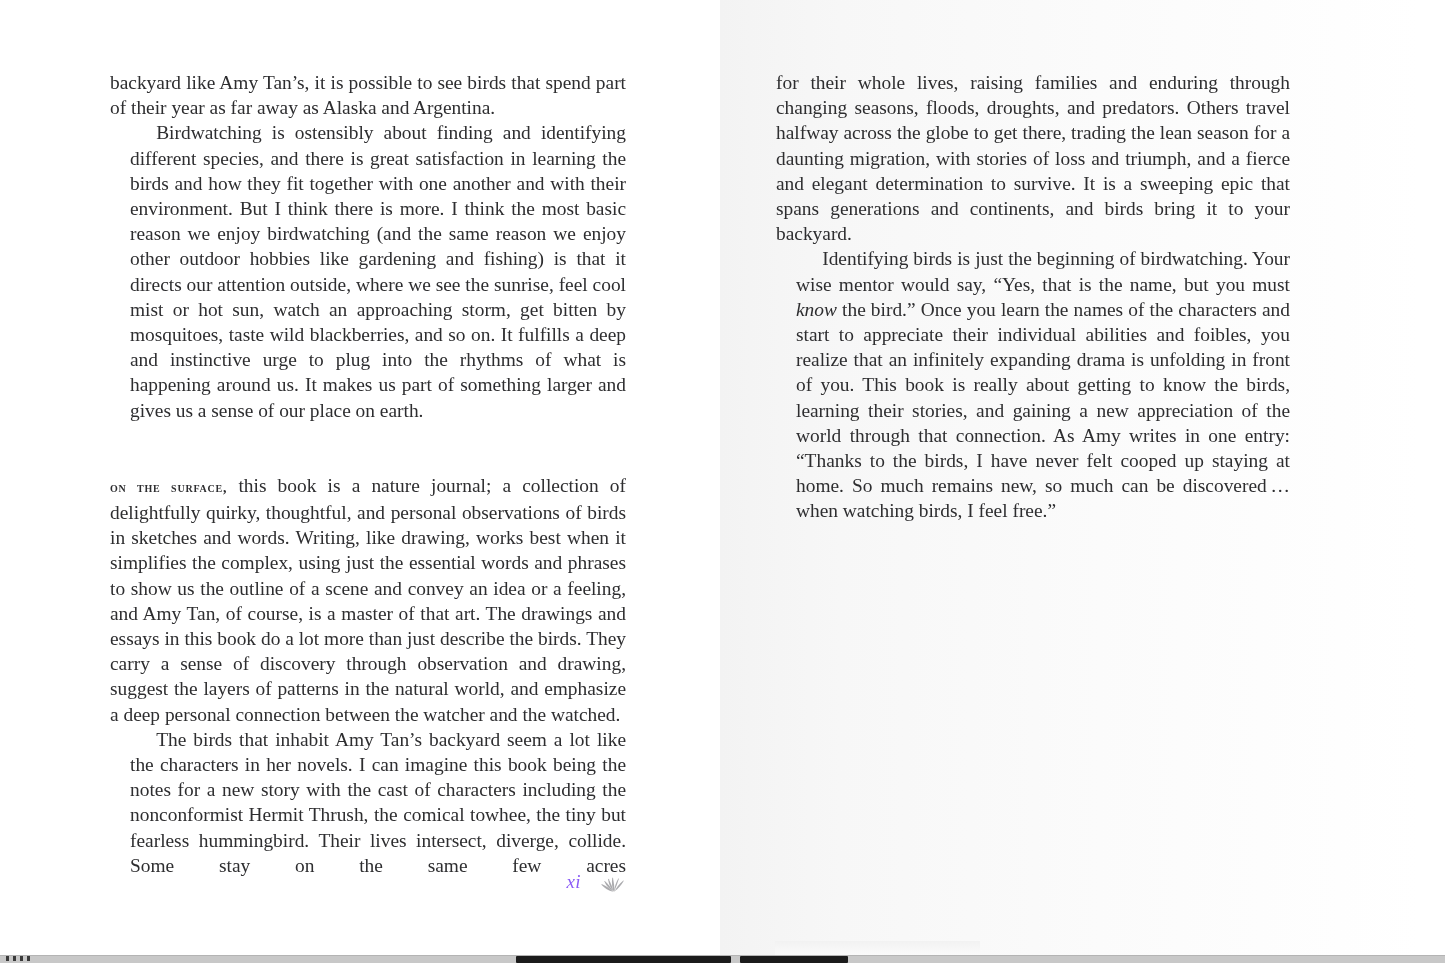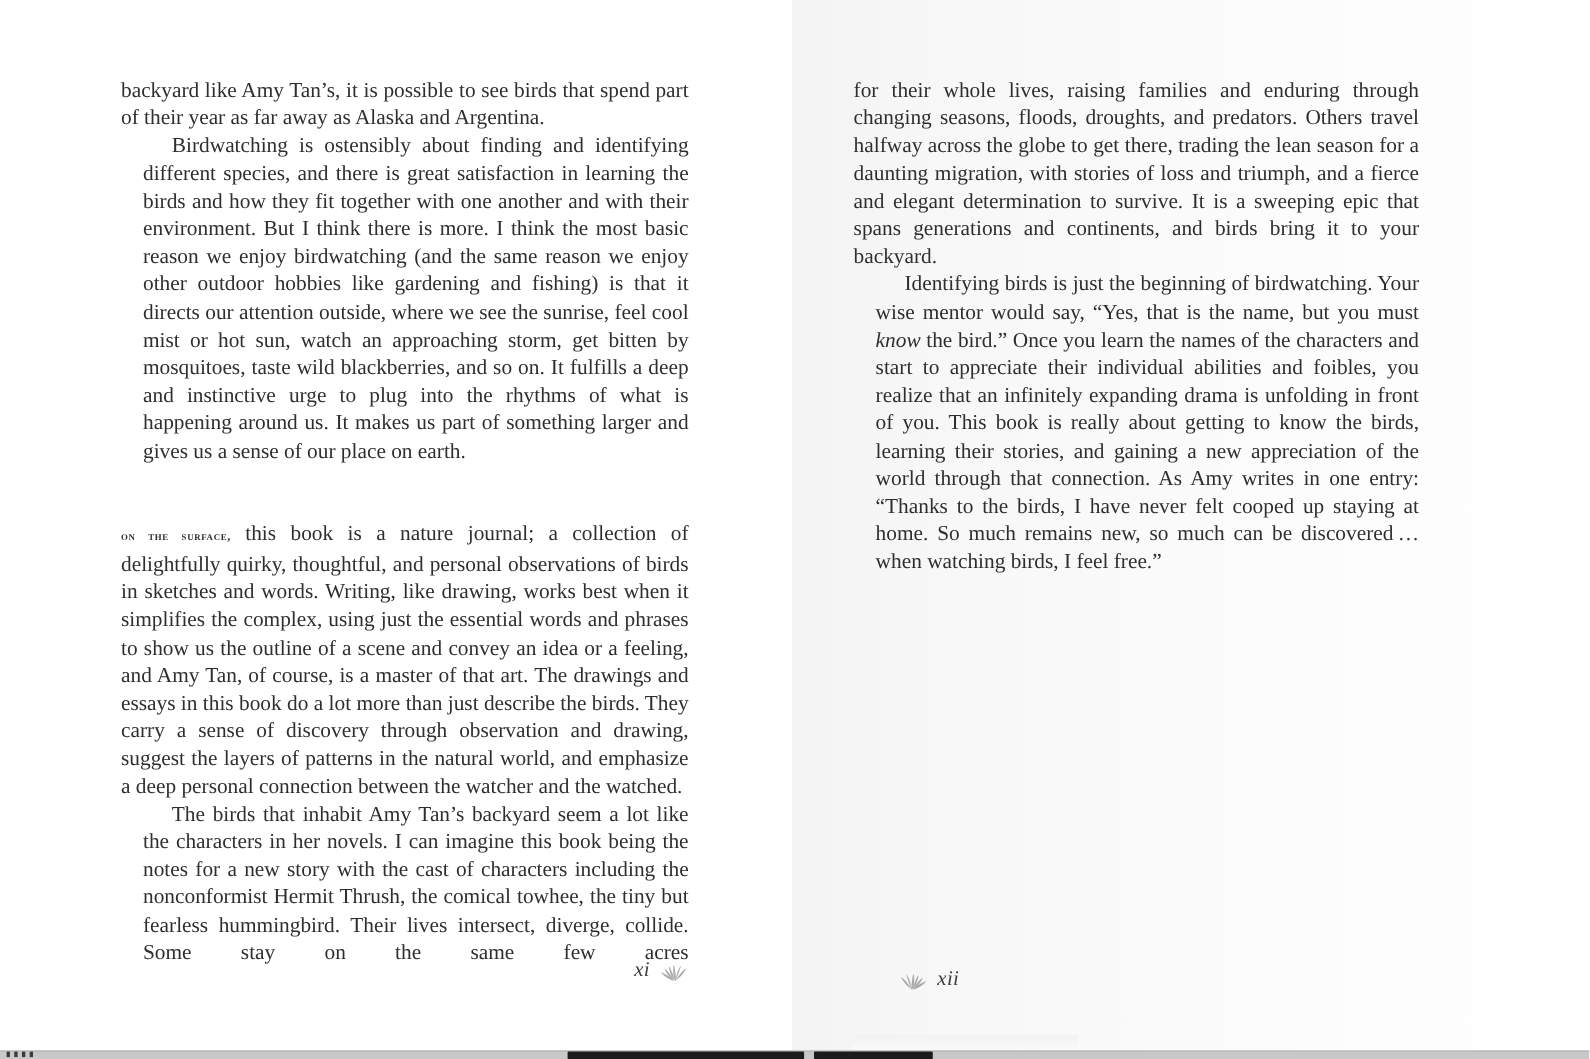--- a/index.html
+++ b/index.html
@@ -72,37 +72,37 @@
   }
   p.last-line-full {
     text-align-last: justify;
   }
   .block-gap {
     height: 50px;
   }
 
   .smallcaps {
     font-variant: small-caps;
-    font-size: 11px;
+    font-size: 14px;
     letter-spacing: 0.055em;
     font-weight: 600;
     text-transform: lowercase;
   }
   .italic {
     font-style: italic;
   }
 
   
   .folio {
     position: absolute;
     bottom: 62px;
     display: flex;
     align-items: flex-start;
-    gap: 9px;
-    color: #404040;
+    gap: 19px;
+    color: #8b5cf6;
     font-style: italic;
     font-size: 19px;
     letter-spacing: 0.02em;
   }
   .folio-left {
     left: 0;
     width: 626px;
     justify-content: flex-end;
     padding-right: 0;
   }
@@ -212,35 +212,20 @@
 
   <div class="page page-right">
   </div>
 
   <div class="column column-right">
     <p>for their whole lives, raising families and enduring through changing seasons, floods, droughts, and predators. Others travel halfway across the globe to get there, trading the lean season for a daunting migration, with stories of loss and triumph, and a fierce and elegant determination to survive. It is a sweeping epic that spans generations and continents, and birds bring it to your backyard.</p>
 
     <p class="indent"><span>Identifying birds is just the beginning of birdwatching. Your wise mentor would say, “Yes, that is the name, but you must </span><span class="italic">know</span><span> the bird.” Once you learn the names of the characters and start to appreciate their individual abilities and foibles, you realize that an infinitely expanding drama is unfolding in front of you. This book is really about getting to know the birds, learning their stories, and gaining a new appreciation of the world through that connection. As Amy writes in one entry: “Thanks to the birds, I have never felt cooped up staying at home. So much remains new, so much can be discovered … when watching birds, I feel free.”</span></p>
   </div>
 
-  <div class="folio folio-right">
-    <span class="ornament ornament-flip">
-      <svg viewBox="0 0 26 22" width="26" height="22" aria-hidden="true">
-        <g fill="#6f6f74">
-          <path d="M13.6 20.5C12.2 16.4 11.5 11.8 12.2 7.4c.2-1 .6-1.1.8-.1.8 4.3 1.5 8.8 1.5 13.2z"></path>
-          <path d="M13.3 20.6c-2.7-3.4-4.6-7.6-5.2-12-.1-1 .2-1.2.7-.3 2 3.9 3.8 8 4.5 12.3z"></path>
-          <path d="M13.1 20.7C9.4 18.2 6.3 14.8 4.5 10.8c-.4-.9-.1-1.2.6-.5 3.1 3.1 6 6.4 8 10.4z"></path>
-          <path d="M13.0 20.8C8.6 19.6 4.6 17.3 1.7 14c-.6-.7-.4-1.1.5-.7 4.1 1.9 8 4.2 10.8 7.5z"></path>
-          <path d="M14.2 20.4c.4-4.4 1.7-8.8 4-12.6.5-.9.9-.7.6.3-1.3 4.3-2.8 8.5-4.6 12.3z"></path>
-          <path d="M14.6 20.3c1.9-4 4.7-7.6 8.2-10.4.8-.6 1.1-.3.6.5-2.2 3.8-5.1 7.2-8.8 9.9z"></path>
-        </g>
-      </svg>
-    </span>
-    <span>xii</span>
-  </div>
 
   <div class="chrome">
     <div class="chrome-shade"></div>
     <div class="chrome-track">
       <div class="chrome-ticks">
         <i></i>
           <i></i>
           <i></i>
           <i></i>
       </div>

